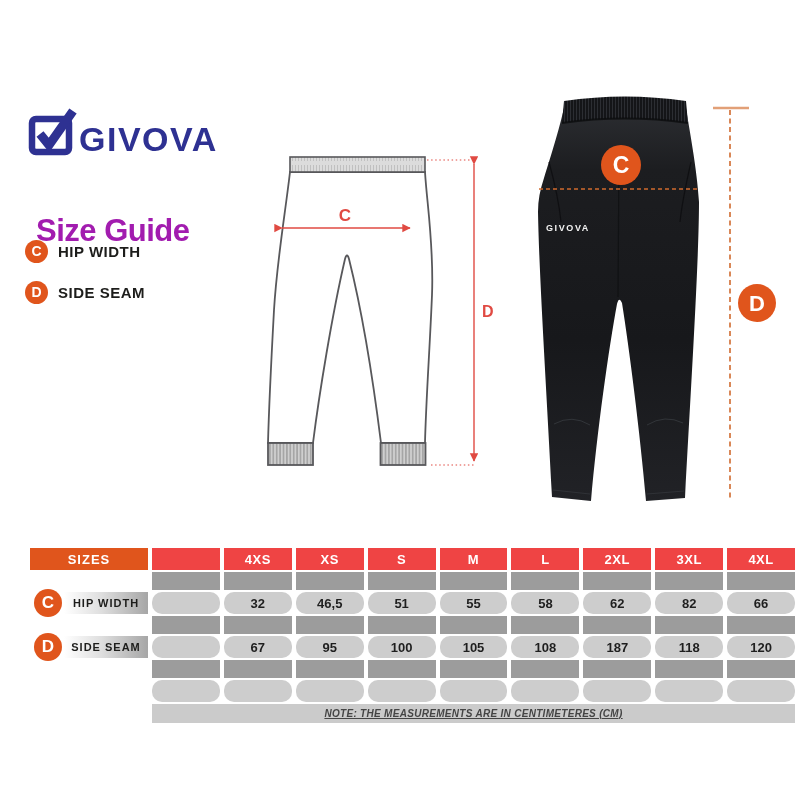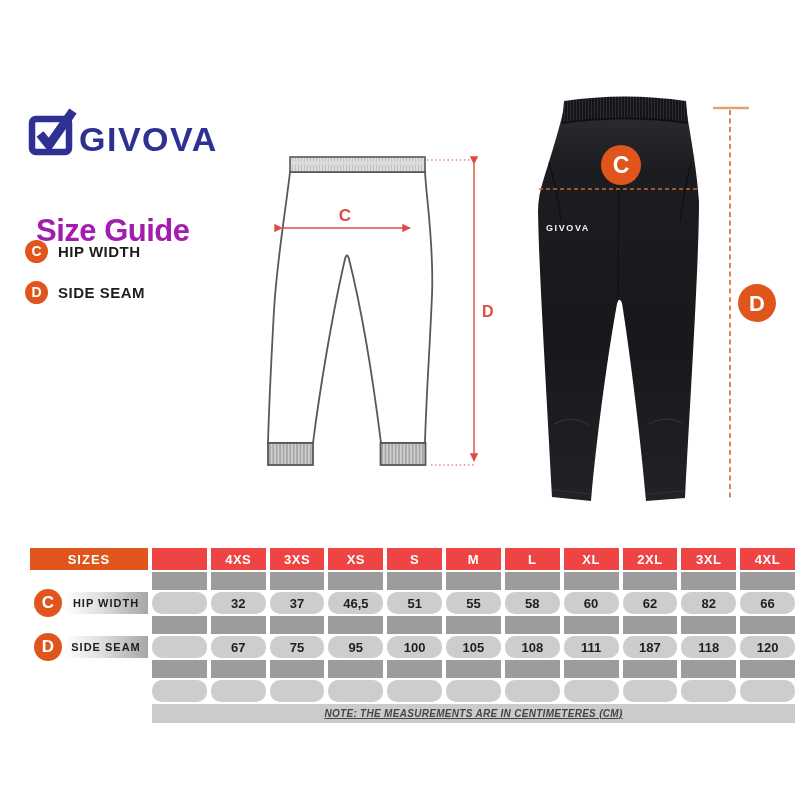--- a/index.html
+++ b/index.html
@@ -184,29 +184,20 @@
     <div class="data-col">
       <div class="cell h-head">4XS</div>
       <div class="cell h-sep"></div>
       <div class="cell h-val">32</div>
       <div class="cell h-sep"></div>
       <div class="cell h-val">67</div>
       <div class="cell h-sep"></div>
       <div class="cell h-val"></div>
     </div>
     <div class="data-col">
-      <div class="cell h-head">3XS</div>
-      <div class="cell h-sep"></div>
-      <div class="cell h-val">37</div>
-      <div class="cell h-sep"></div>
-      <div class="cell h-val">75</div>
-      <div class="cell h-sep"></div>
-      <div class="cell h-val"></div>
-    </div>
-    <div class="data-col">
       <div class="cell h-head">XS</div>
       <div class="cell h-sep"></div>
       <div class="cell h-val">46,5</div>
       <div class="cell h-sep"></div>
       <div class="cell h-val">95</div>
       <div class="cell h-sep"></div>
       <div class="cell h-val"></div>
     </div>
     <div class="data-col">
       <div class="cell h-head">S</div>
@@ -225,29 +216,20 @@
       <div class="cell h-val">105</div>
       <div class="cell h-sep"></div>
       <div class="cell h-val"></div>
     </div>
     <div class="data-col">
       <div class="cell h-head">L</div>
       <div class="cell h-sep"></div>
       <div class="cell h-val">58</div>
       <div class="cell h-sep"></div>
       <div class="cell h-val">108</div>
-      <div class="cell h-sep"></div>
-      <div class="cell h-val"></div>
-    </div>
-    <div class="data-col">
-      <div class="cell h-head">XL</div>
-      <div class="cell h-sep"></div>
-      <div class="cell h-val">60</div>
-      <div class="cell h-sep"></div>
-      <div class="cell h-val">111</div>
       <div class="cell h-sep"></div>
       <div class="cell h-val"></div>
     </div>
     <div class="data-col">
       <div class="cell h-head">2XL</div>
       <div class="cell h-sep"></div>
       <div class="cell h-val">62</div>
       <div class="cell h-sep"></div>
       <div class="cell h-val">187</div>
       <div class="cell h-sep"></div>

